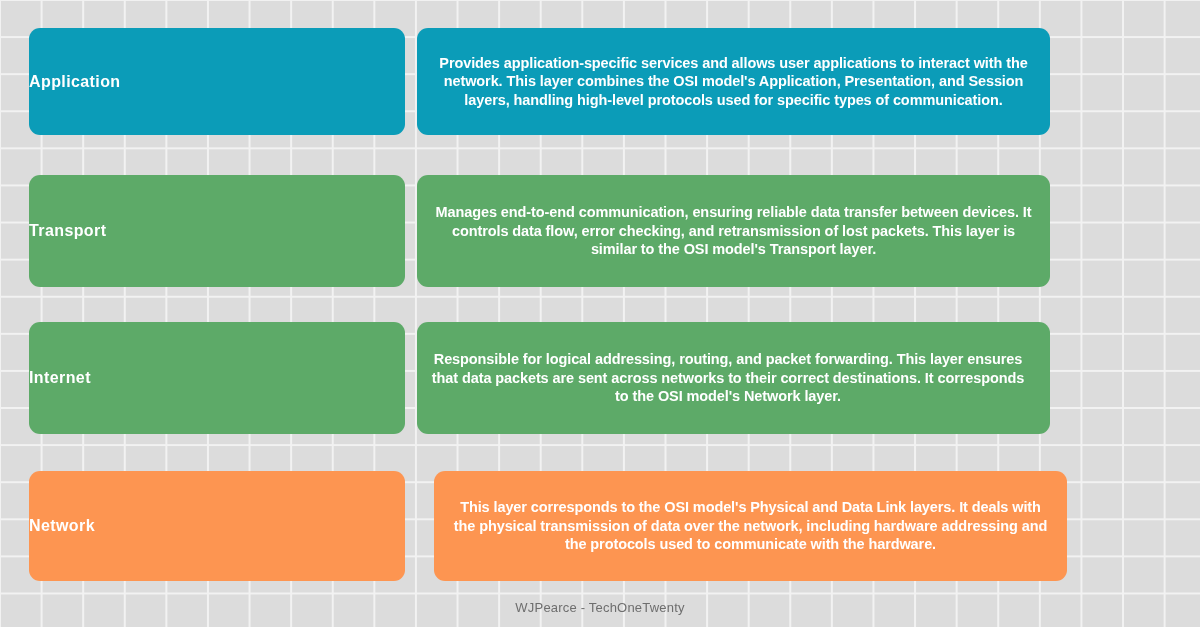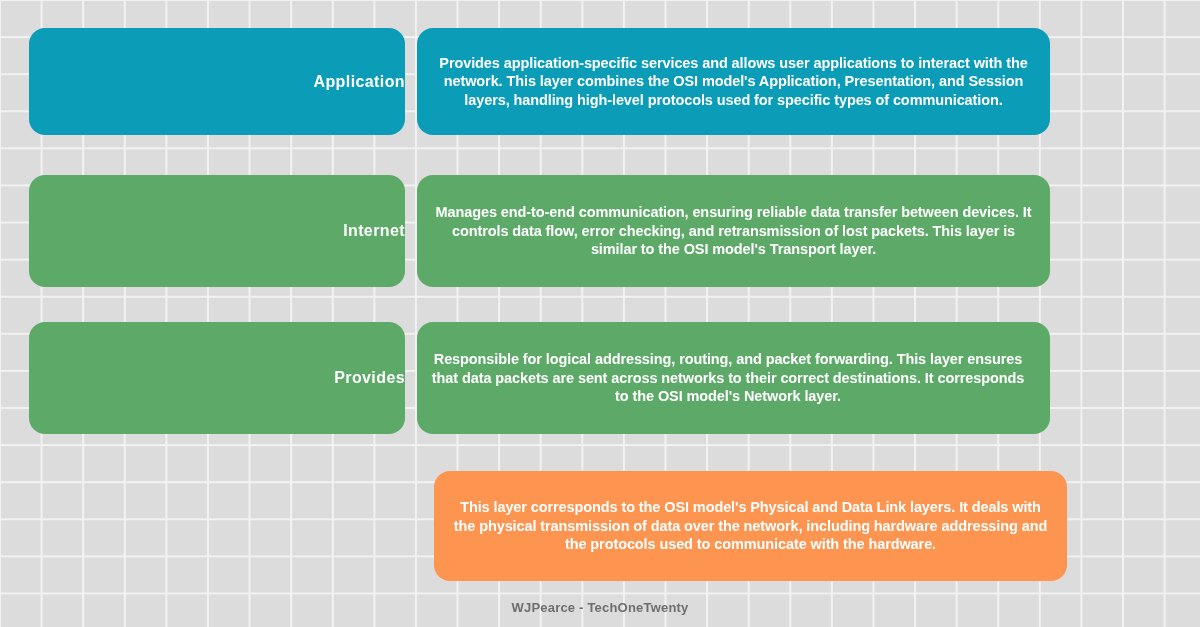--- a/index.html
+++ b/index.html
@@ -32,24 +32,24 @@
     position: absolute;
     left: 0;
     width: 1200px;
   }
 
   .layer-name-box,
   .layer-desc-box {
     position: absolute;
     top: 0;
     height: 100%;
-    border-radius: 16px;
+    border-radius: 11px;
     display: flex;
     align-items: center;
-    justify-content: flex-end;
+    justify-content: flex-start;
     box-sizing: border-box;
   }
 
   .layer-name-box {
     left: 29px;
     width: 376px;
   }
 
   .layer-desc-box {
     left: 417px;
@@ -77,57 +77,60 @@
 
   
   #footer-credit {
     position: absolute;
     left: 0;
     top: 600px;
     width: 1200px;
     text-align: center;
     color: #6e6e6e;
     font-size: 13px;
-    font-weight: bold;
+    font-weight: normal;
     letter-spacing: 0.2px;
   }
 </style>
 </head>
 <body>
 
 <div id="canvas">
 
   <div class="layer-row" style="top:28px; height:107px;">
     <div class="layer-name-box" style="background-color:#0b9cb8;">
       <span class="layer-name-text">Application</span>
     </div>
     <div class="layer-desc-box" style="background-color:#0b9cb8;">
       <span class="layer-desc-text">Provides application-specific services and allows user applications to interact with the network. This layer combines the OSI model's Application, Presentation, and Session layers, handling high-level protocols used for specific types of communication.</span>
     </div>
   </div>
 
   <div class="layer-row" style="top:175px; height:112px;">
     <div class="layer-name-box" style="background-color:#5daa68;">
-      <span class="layer-name-text">Internet</span>
+      <span class="layer-name-text">Transport</span>
     </div>
     <div class="layer-desc-box" style="background-color:#5daa68;">
       <span class="layer-desc-text">Manages end-to-end communication, ensuring reliable data transfer between devices. It controls data flow, error checking, and retransmission of lost packets. This layer is similar to the OSI model's Transport layer.</span>
     </div>
   </div>
 
   <div class="layer-row" style="top:322px; height:112px;">
     <div class="layer-name-box" style="background-color:#5daa68;">
-      <span class="layer-name-text">Provides</span>
+      <span class="layer-name-text">Internet</span>
     </div>
     <div class="layer-desc-box" style="background-color:#5daa68;padding-left:7px;">
       <span class="layer-desc-text">Responsible for logical addressing, routing, and packet forwarding. This layer ensures that data packets are sent across networks to their correct destinations. It corresponds to the OSI model's Network layer.</span>
     </div>
   </div>
 
   <div class="layer-row" style="top:471px; height:110px;">
+    <div class="layer-name-box" style="background-color:#fd9551;">
+      <span class="layer-name-text">Network</span>
+    </div>
     <div class="layer-desc-box" style="background-color:#fd9551;margin-left:17px;">
       <span class="layer-desc-text">This layer corresponds to the OSI model's Physical and Data Link layers. It deals with the physical transmission of data over the network, including hardware addressing and the protocols used to communicate with the hardware.</span>
     </div>
   </div>
 
   <div id="footer-credit">WJPearce - TechOneTwenty</div>
 
 </div>
 
 </body></html>

